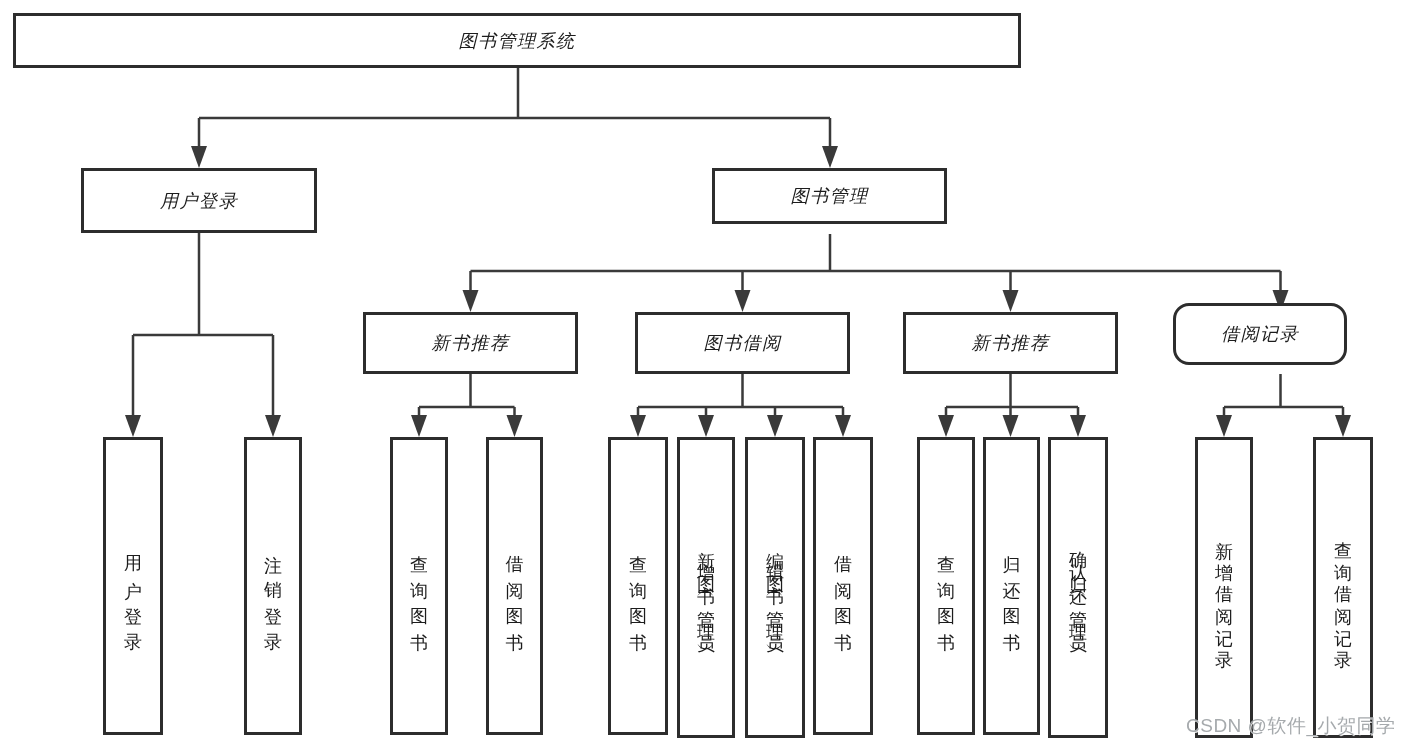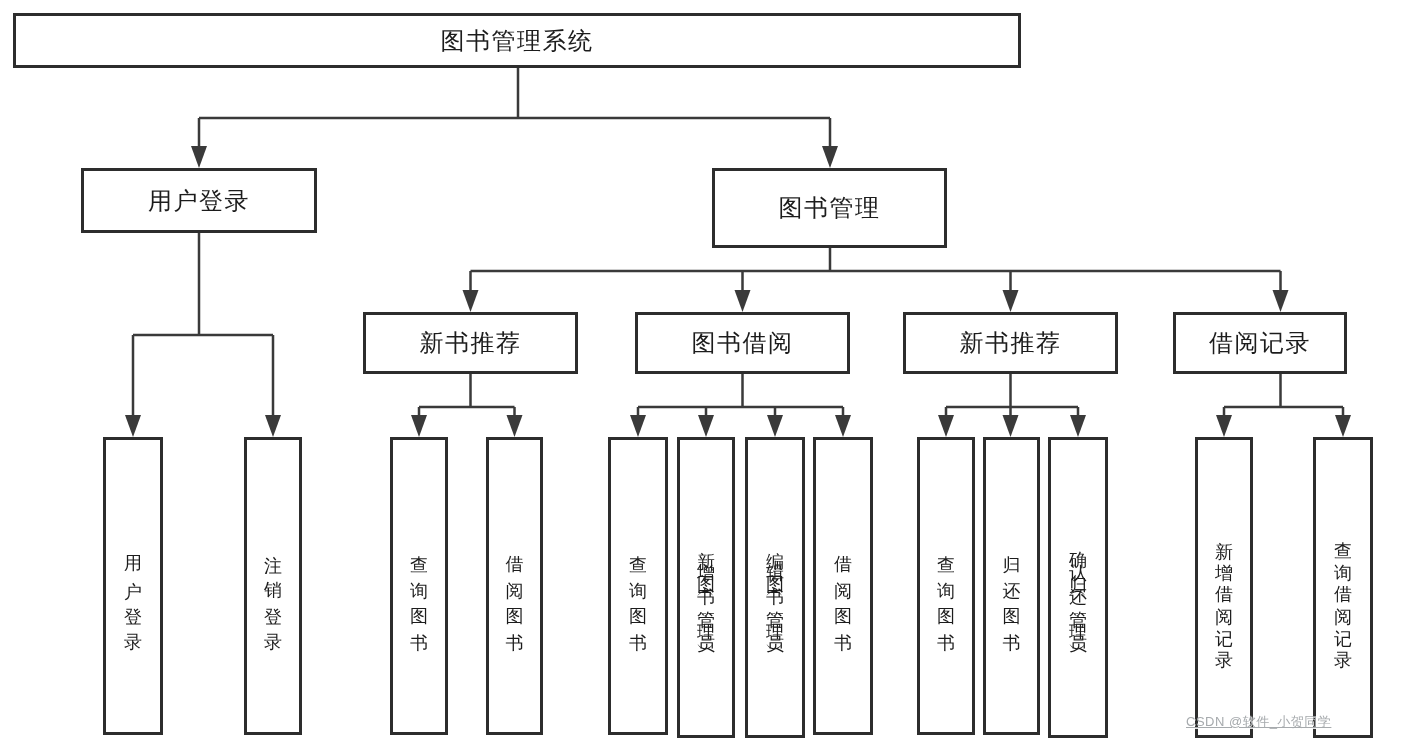--- a/index.html
+++ b/index.html
@@ -24,40 +24,39 @@
     z-index: 2;
     background: #ffffff;
     border: 3px solid #2d2d2d;
     box-sizing: border-box;
     display: flex;
     align-items: center;
     justify-content: center;
     color: #1c1c1c;
   }
 
-  .node.h { font-size: 24px; letter-spacing: 1.5px; }
+  .node.h { font-size: 18px; letter-spacing: 1.5px; font-style: italic; }
   .node.v { font-size: 18px; }
 
   
   .vt { writing-mode: vertical-rl; }
   .sp4 { letter-spacing: 26px; margin-top: 13px; }
   .sp6 { letter-spacing: 22px; margin-top: 11px; }
   .sp9 { letter-spacing: 12px; margin-top: 6px; }
 
   .watermark {
     position: absolute;
     z-index: 3;
     left: 1186px;
     top: 713px;
-    font-size: 13px;
+    font-size: 19px;
     color: #a6aaad;
     letter-spacing: 0.5px;
     text-shadow: 1px 1px 0 rgba(255,255,255,0.85);
     white-space: nowrap;
-    text-decoration: underline;
   }
 </style>
 </head>
 <body>
 
 <div class="stage">
 
   <svg class="wires" width="1405" height="747" viewBox="0 0 1405 747">
     <g stroke="#3a3a3a" stroke-width="2.5" fill="none">
       <path d="M518 68 V118 M199 118 H830 M199 118 V148 M830 118 V148"></path>
@@ -91,34 +90,34 @@
     </g>
   </svg>
 
   <div class="node h" style="left:13px; top:13px; width:1008px; height:55px;">
     <span>图书管理系统</span>
   </div>
 
   <div class="node h" style="left:81px; top:168px; width:236px; height:65px;">
     <span>用户登录</span>
   </div>
-  <div class="node h" style="left:712px; top:168px; width:235px; height:80px;">
+  <div class="node h" style="left:712px; top:168px; width:235px; height:56px;">
     <span>图书管理</span>
   </div>
 
   <div class="node h" style="left:363px; top:312px; width:215px; height:62px;">
     <span>新书推荐</span>
   </div>
   <div class="node h" style="left:635px; top:312px; width:215px; height:62px;text-align:right;">
     <span>图书借阅</span>
   </div>
   <div class="node h" style="left:903px; top:312px; width:215px; height:62px;">
     <span>新书推荐</span>
   </div>
-  <div class="node h" style="left:1173px; top:312px; width:174px; height:62px;">
+  <div class="node h" style="left:1173px; top:303px; width:174px; height:62px;border-radius:16px;">
     <span>借阅记录</span>
   </div>
 
   <div class="node v" style="left:103px; top:437px; width:60px; height:298px;">
     <span class="vt sp4">用户登录</span>
   </div>
   <div class="node v" style="left:244px; top:437px; width:58px; height:298px;">
     <span class="vt sp4">注销登录</span>
   </div>
 

